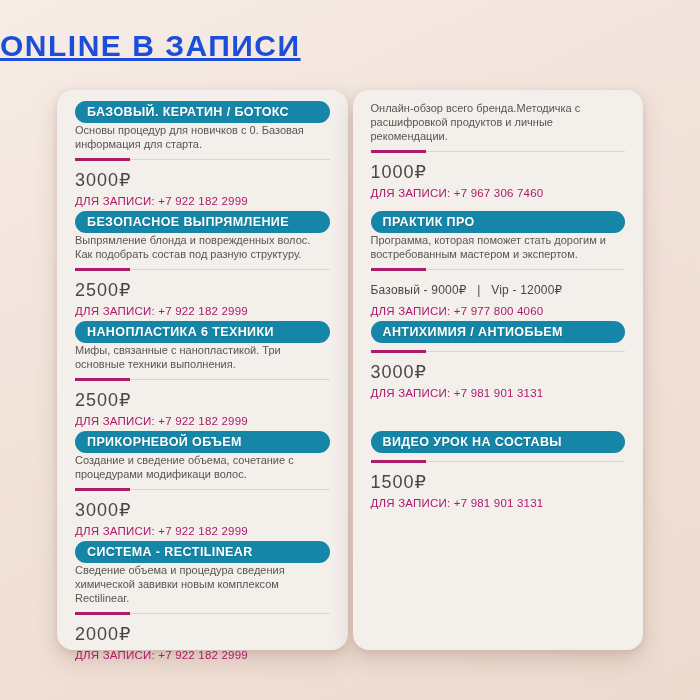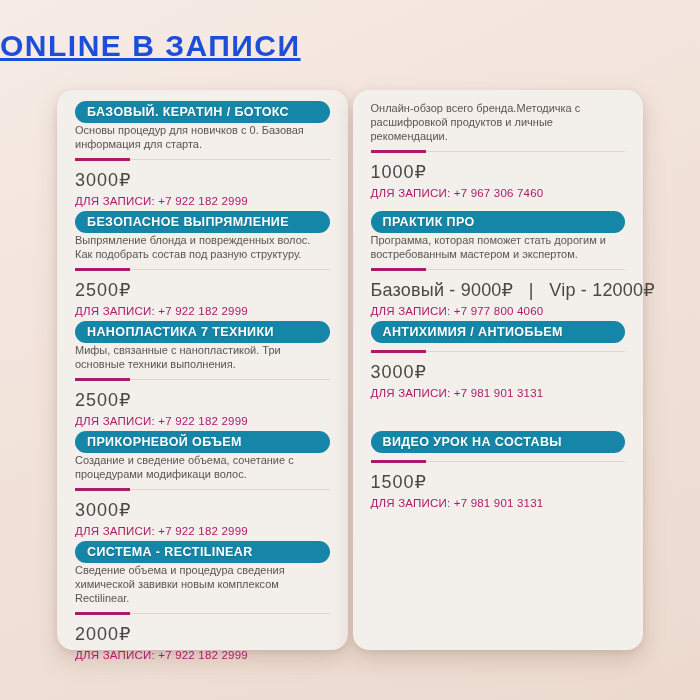--- a/index.html
+++ b/index.html
@@ -37,21 +37,21 @@
   .divider{
     margin-top:8px;position:relative;border-top:1px solid #ddd6d0;height:2px;
   }
   .divider::before{
     content:"";position:absolute;left:0;top:-2px;width:55px;height:3px;
     background:#ad1a69;
   }
   .price{
     margin-top:8px;font-size:18px;line-height:21px;color:#4b4745;letter-spacing:1px;
   }
-  .price.multi{font-size:18px;letter-spacing:0.2px;white-space:pre;}
+  .price.multi{font-size:12px;letter-spacing:0.2px;white-space:pre;}
   .booking{
     margin-top:3px;font-size:11.5px;line-height:14px;font-weight:normal;
     color:#ad1a69;letter-spacing:0.2px;white-space:nowrap;
   }
   .booking .phone{cursor:pointer;}
 </style>
 </head>
 <body>
 
 <h1 class="page-title">ONLINE В ЗАПИСИ</h1>
@@ -76,21 +76,21 @@
       <div class="desc">Выпрямление блонда и поврежденных волос. Как подобрать состав под разную структуру.</div>
       <div class="divider"></div>
       <div class="price">2500₽</div>
       <div class="booking">
         <span>ДЛЯ ЗАПИСИ:</span>
         <span class="phone">+7 922 182 2999</span>
       </div>
     </div>
 
     <div class="card">
-      <div class="pill">НАНОПЛАСТИКА 7 ТЕХНИКИ</div>
+      <div class="pill">НАНОПЛАСТИКА 6 ТЕХНИКИ</div>
       <div class="desc">Мифы, связанные с нанопластикой. Три основные техники выполнения.</div>
       <div class="divider"></div>
       <div class="price">2500₽</div>
       <div class="booking">
         <span>ДЛЯ ЗАПИСИ:</span>
         <span class="phone">+7 922 182 2999</span>
       </div>
     </div>
 
     <div class="card">

